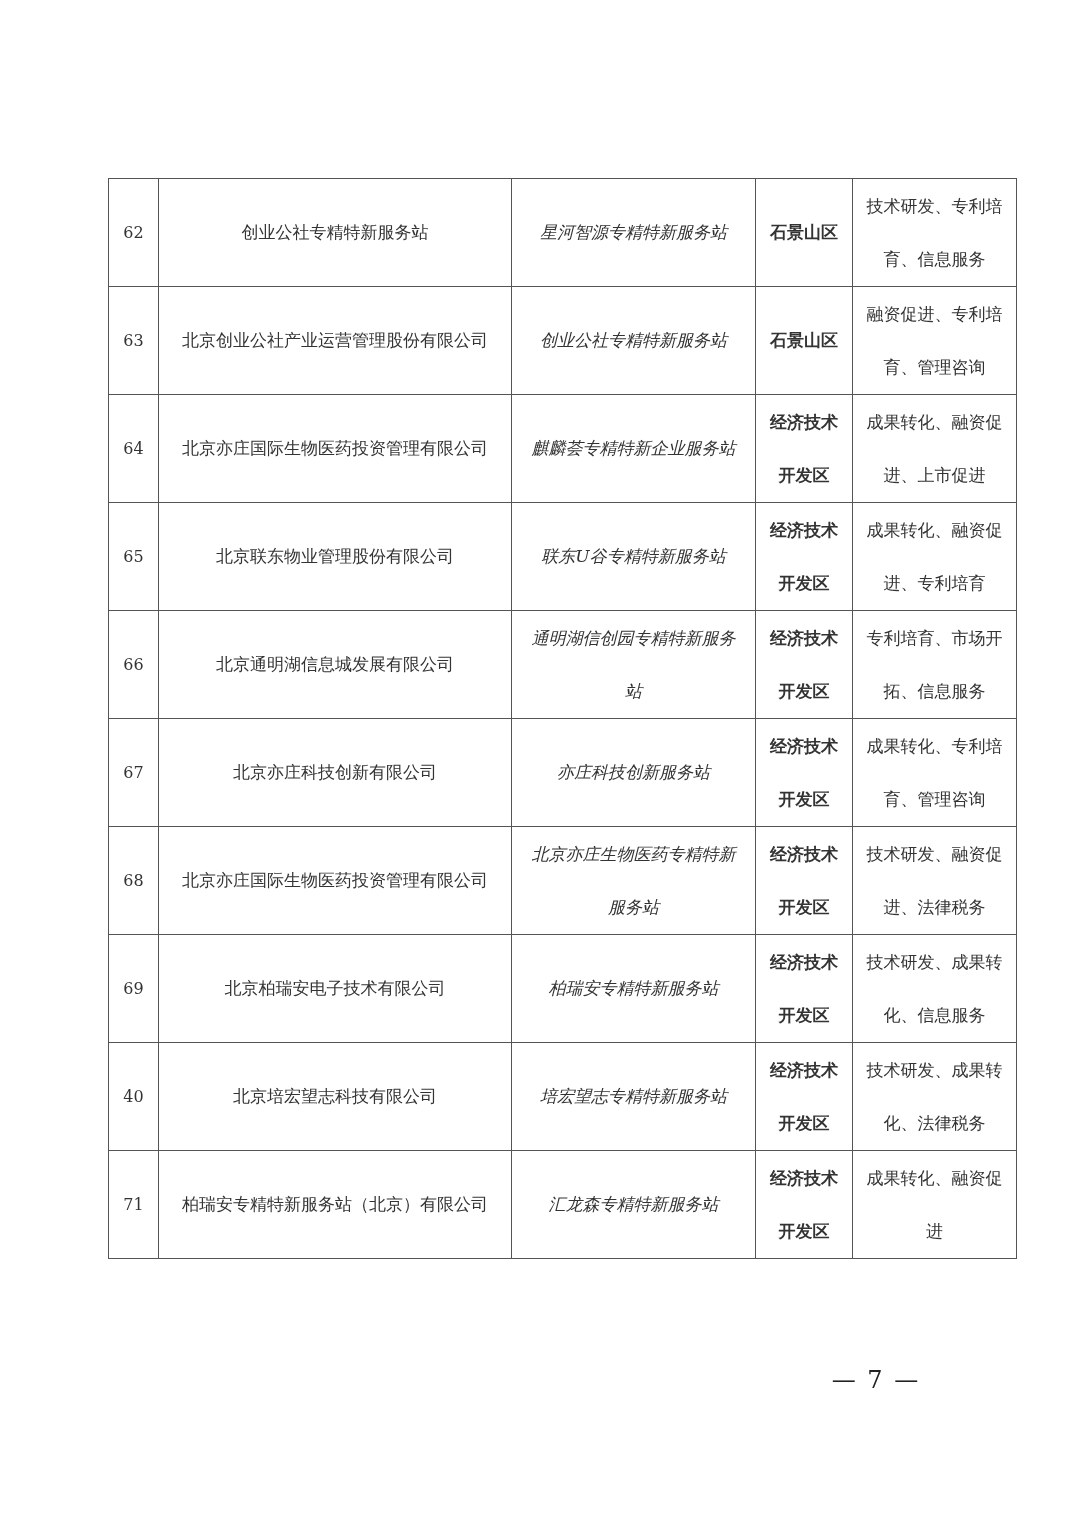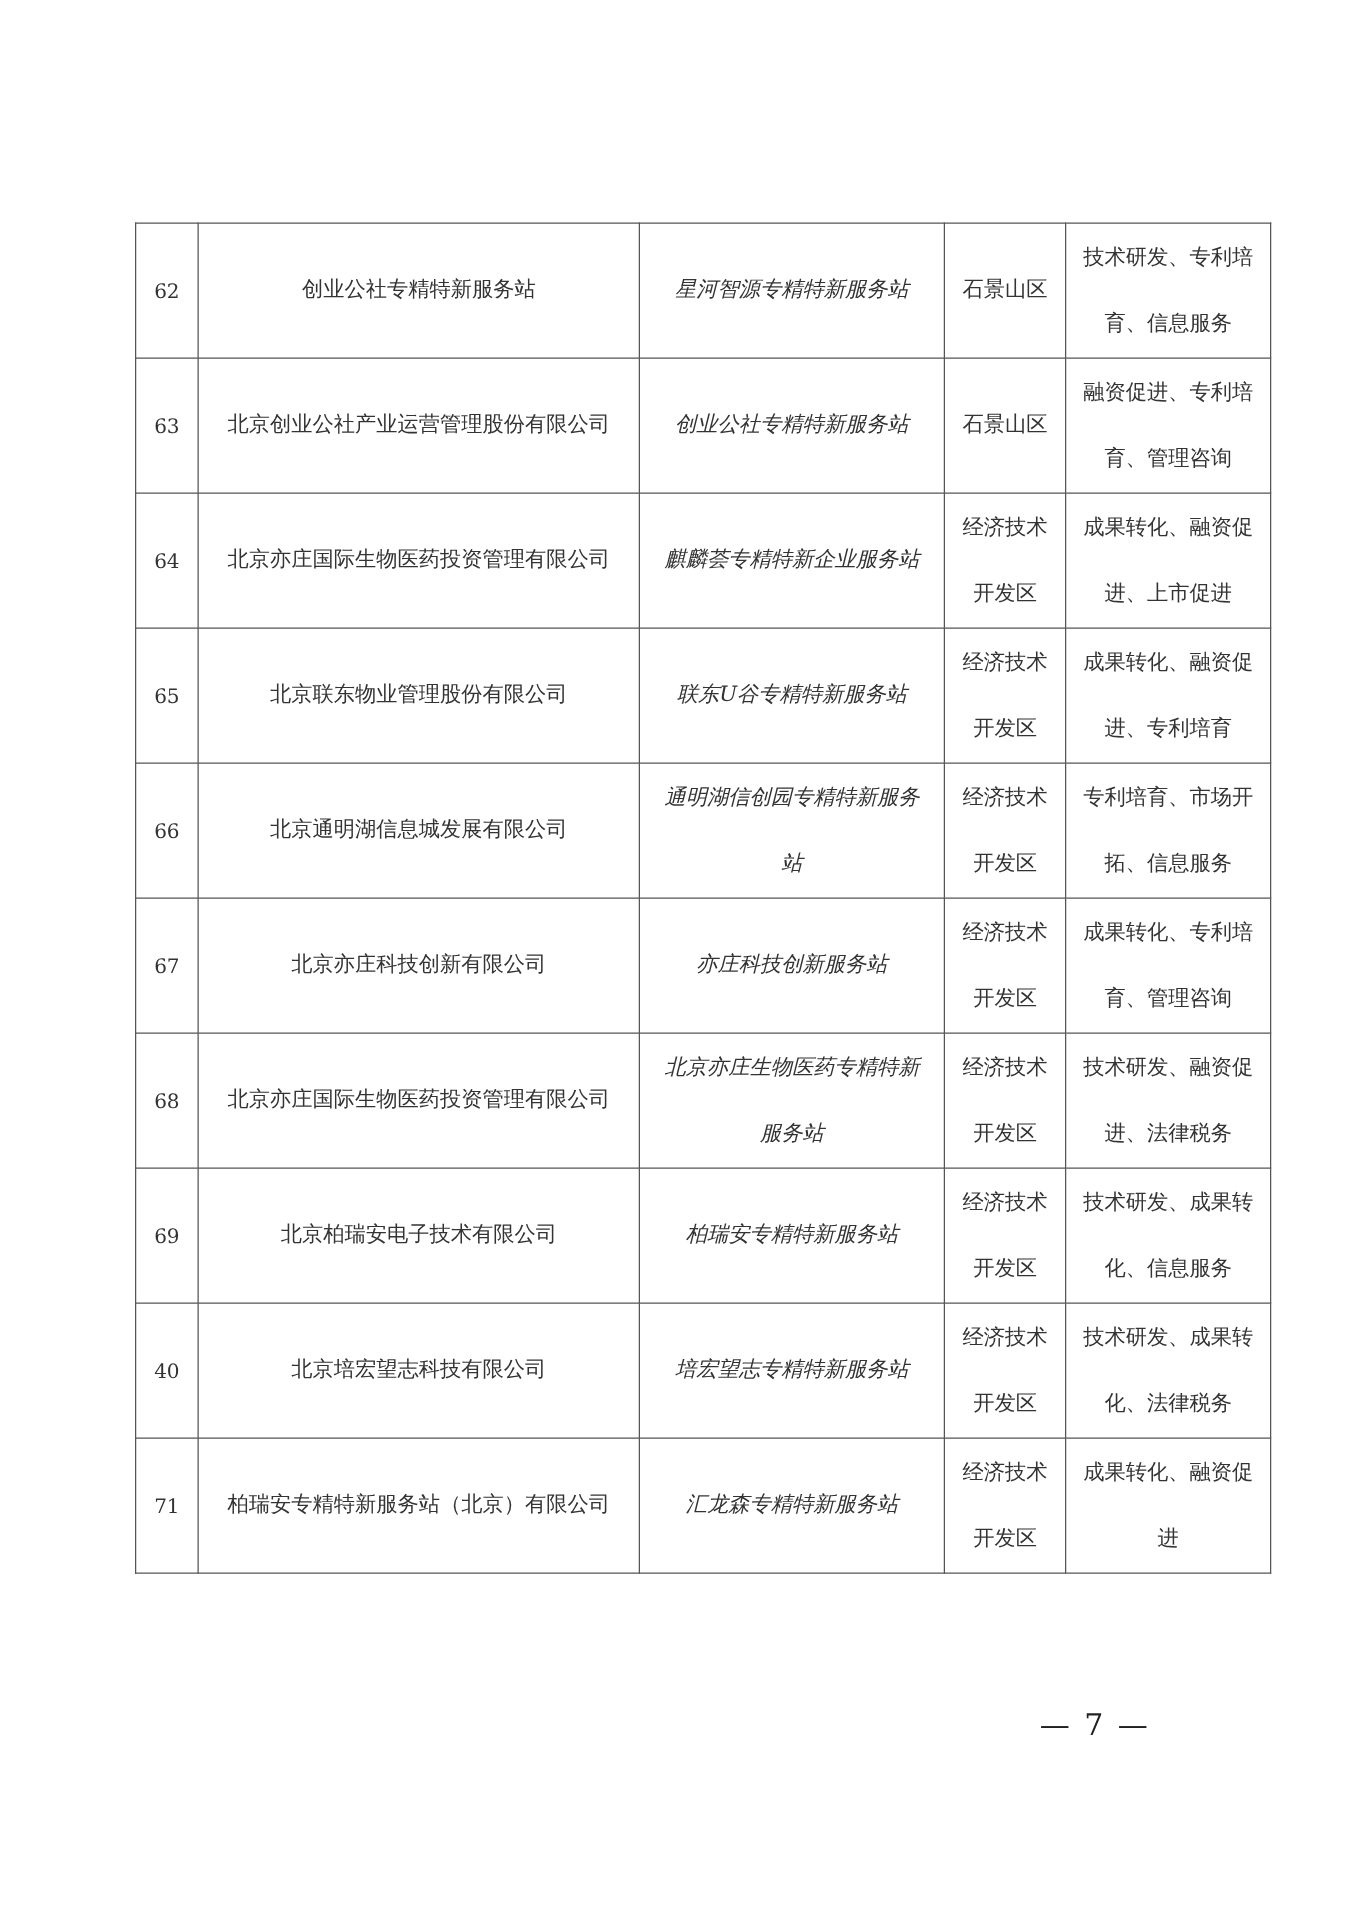--- a/index.html
+++ b/index.html
@@ -40,20 +40,21 @@
     }
     .page-table td.company {
       padding: 0 14px;
     }
     .page-table td.station {
       padding: 0 14px;
       font-style: italic;
     }
     .page-table td.district {
       padding: 0 12px;
+      font-weight: bold;
     }
     .page-table td.services {
       padding: 0 8px;
     }
     tr.row-cont { height: 54px; }
     tr.row-full { height: 108px; }
     .page-footer {
       position: absolute;
       left: 820px;
       top: 1366px;

